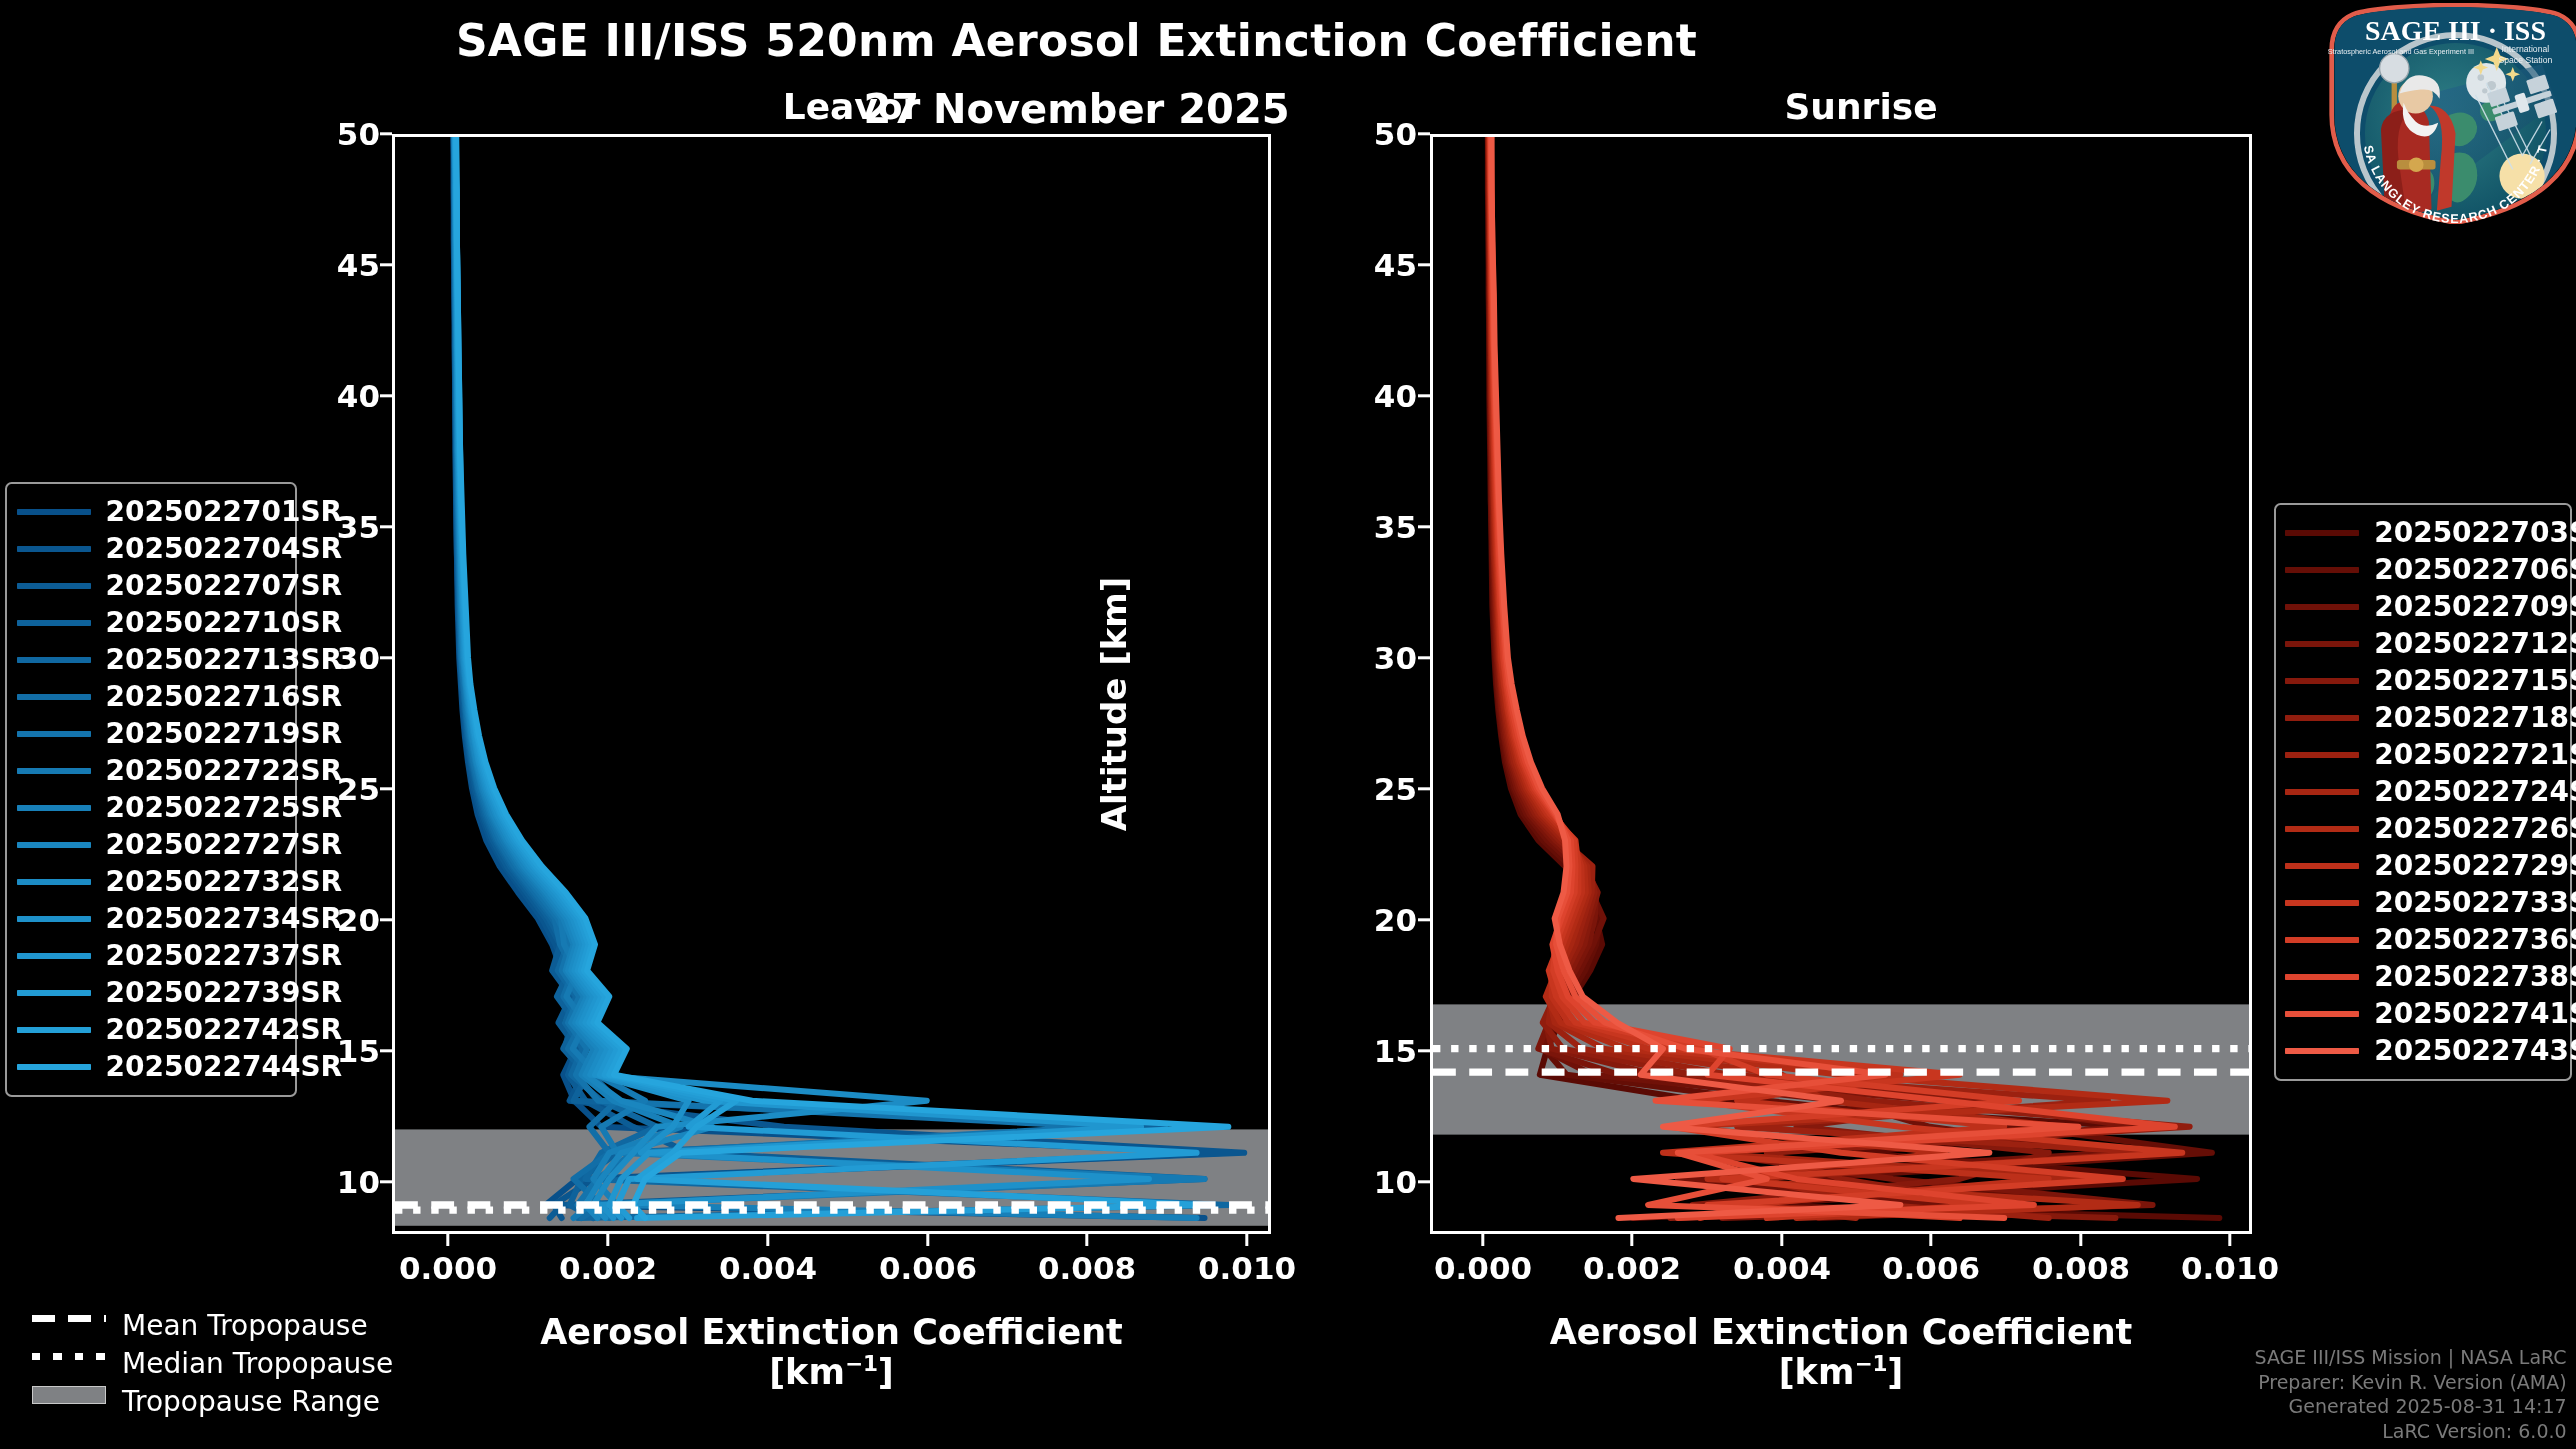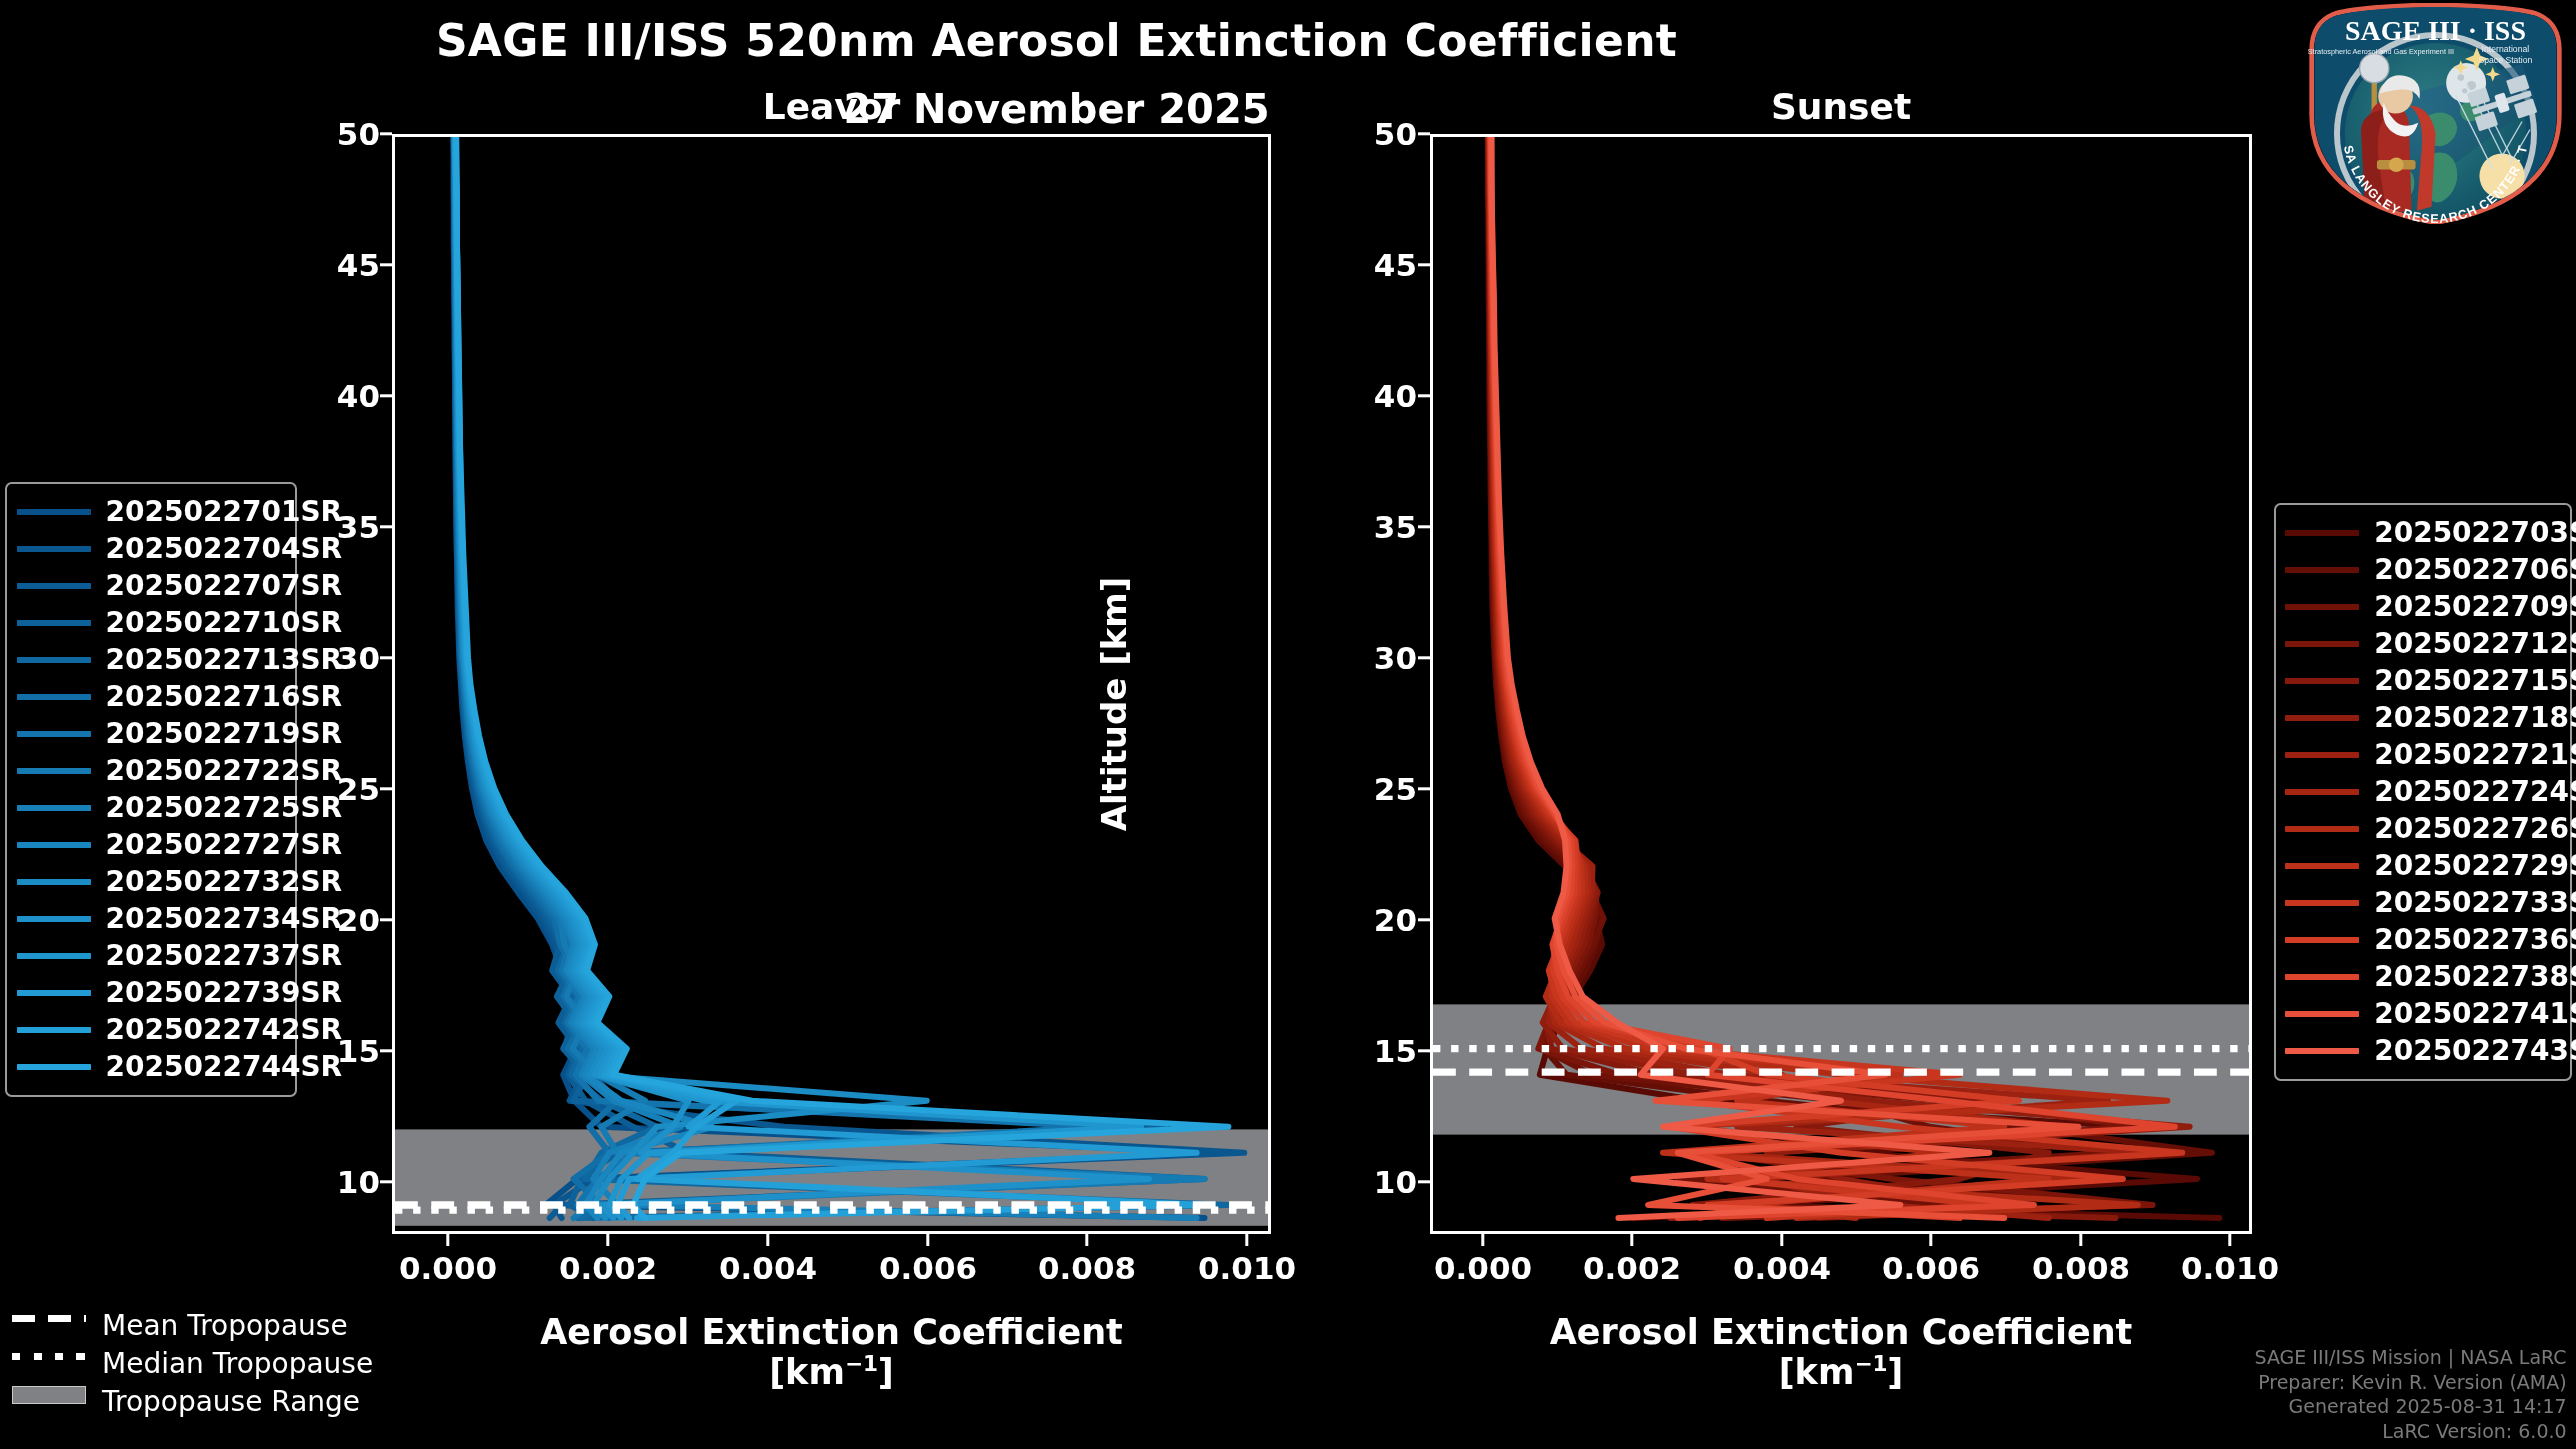--- a/index.html
+++ b/index.html
@@ -1,19 +1,19 @@
 <!DOCTYPE html>
 <html style="font-size:10.7px"><head>
 <meta charset="utf-8">
 <style>
   html,body{margin:0;padding:0;background:#000;}
   body{width:2576px;height:1449px;position:relative;overflow:hidden;
        font-family:"DejaVu Sans","Liberation Sans",sans-serif;color:#fff;}
 
-  .abs{position:absolute;}
+  .abs{position:absolute;padding-left:20px;}
 
   
   #main-title{left:0;top:14.8px;width:2113px;text-align:center;
       font-size:44px;font-weight:bold;letter-spacing:0.3px;}
   #date-sub{left:0;top:86px;width:2113px;text-align:center;
       font-size:40px;font-weight:bold;}
   #panel-title-left{left:392px;top:86px;width:879px;text-align:center;
       font-size:36px;font-weight:bold;}
   #panel-title-right{left:1430px;top:86px;width:822px;text-align:center;
       font-size:36px;font-weight:bold;}
@@ -70,21 +70,21 @@
 
   
   #logo{left:2302px;top:2.7px;width:267px;height:221px;}
 </style>
 </head>
 <body>
 
 <div class="abs" id="main-title">SAGE III/ISS 520nm Aerosol Extinction Coefficient</div>
 <div class="abs" id="date-sub">27 November 2025</div>
 <div class="abs" id="panel-title-left">Leavor</div>
-<div class="abs" id="panel-title-right">Sunset</div>
+<div class="abs" id="panel-title-right">Sunrise</div>
 
 <div class="panel" id="panel-left">
   <svg class="plot-svg" id="svg-left" viewBox="0 0 1300 1630" preserveAspectRatio="none">
       <rect x="0" width="1300" y="1478.642857142857" height="143.59523809523807" fill="#7f8184"></rect>
       <path d="M 87.45 0.00 L 87.45 77.62 L 87.45 155.24 L 88.64 232.86 L 88.64 310.48 L 89.82 388.10 L 89.82 465.71 L 91.00 543.33 L 92.18 620.95 L 93.36 698.57 L 95.73 776.19 L 98.09 815.00 L 100.45 853.81 L 104.00 892.62 L 108.73 931.43 L 114.64 970.24 L 122.91 1009.05 L 135.91 1047.86 L 156.00 1086.67 L 183.18 1125.48 L 212.73 1164.29 L 234.00 1203.10 L 248.18 1241.90 L 260.00 1280.71 L 255.27 1319.52 L 269.45 1358.33 L 250.55 1397.14 L 267.09 1435.95 L 307.27 1474.76 L 1240.91 1513.57 L 271.82 1552.38 L 224.55 1591.19 L 1205.45 1610.60" fill="none" stroke="#08508a" stroke-width="9" stroke-linejoin="round" stroke-linecap="round"></path>
       <path d="M 87.45 0.00 L 87.45 77.62 L 88.64 155.24 L 88.64 232.86 L 89.82 310.48 L 89.82 388.10 L 91.00 465.71 L 91.00 543.33 L 92.18 620.95 L 94.55 698.57 L 96.91 776.19 L 99.27 815.00 L 101.64 853.81 L 105.18 892.62 L 109.91 931.43 L 117.00 970.24 L 127.64 1009.05 L 141.82 1047.86 L 163.09 1086.67 L 191.45 1125.48 L 218.64 1164.29 L 238.73 1203.10 L 255.27 1241.90 L 245.82 1280.71 L 262.36 1319.52 L 252.91 1358.33 L 278.91 1397.14 L 260.00 1435.95 L 579.09 1474.76 L 1264.55 1513.57 L 295.45 1552.38 L 236.36 1591.19 L 248.18 1610.60" fill="none" stroke="#0a568f" stroke-width="9" stroke-linejoin="round" stroke-linecap="round"></path>
       <path d="M 87.45 0.00 L 88.64 77.62 L 88.64 155.24 L 88.64 232.86 L 89.82 310.48 L 89.82 388.10 L 91.00 465.71 L 92.18 543.33 L 93.36 620.95 L 94.55 698.57 L 96.91 776.19 L 99.27 815.00 L 102.82 853.81 L 106.36 892.62 L 112.27 931.43 L 119.36 970.24 L 130.00 1009.05 L 145.36 1047.86 L 166.64 1086.67 L 196.18 1125.48 L 224.55 1164.29 L 245.82 1203.10 L 234.00 1241.90 L 262.36 1280.71 L 243.45 1319.52 L 271.82 1358.33 L 257.64 1397.14 L 283.64 1435.95 L 354.55 1474.76 L 437.27 1513.57 L 1205.45 1552.38 L 248.18 1591.19 L 230.45 1610.60" fill="none" stroke="#0c5c95" stroke-width="9" stroke-linejoin="round" stroke-linecap="round"></path>
       <path d="M 87.45 0.00 L 88.64 77.62 L 88.64 155.24 L 89.82 232.86 L 89.82 310.48 L 91.00 388.10 L 91.00 465.71 L 92.18 543.33 L 93.36 620.95 L 95.73 698.57 L 98.09 776.19 L 100.45 815.00 L 104.00 853.81 L 107.55 892.62 L 113.45 931.43 L 121.73 970.24 L 132.36 1009.05 L 148.91 1047.86 L 171.36 1086.67 L 200.91 1125.48 L 229.27 1164.29 L 250.55 1203.10 L 260.00 1241.90 L 241.09 1280.71 L 269.45 1319.52 L 250.55 1358.33 L 286.00 1397.14 L 265.91 1435.95 L 1146.36 1474.76 L 330.91 1513.57 L 277.73 1552.38 L 260.00 1591.19 L 295.45 1610.60" fill="none" stroke="#0e629b" stroke-width="9" stroke-linejoin="round" stroke-linecap="round"></path>
       <path d="M 88.64 0.00 L 88.64 77.62 L 88.64 155.24 L 89.82 232.86 L 89.82 310.48 L 91.00 388.10 L 92.18 465.71 L 92.18 543.33 L 94.55 620.95 L 95.73 698.57 L 98.09 776.19 L 101.64 815.00 L 105.18 853.81 L 108.73 892.62 L 114.64 931.43 L 122.91 970.24 L 134.73 1009.05 L 151.27 1047.86 L 174.91 1086.67 L 204.45 1125.48 L 234.00 1164.29 L 256.45 1203.10 L 242.27 1241.90 L 269.45 1280.71 L 252.91 1319.52 L 278.91 1358.33 L 262.36 1397.14 L 307.27 1435.95 L 390.00 1474.76 L 307.27 1513.57 L 283.64 1552.38 L 1240.91 1591.19 L 271.82 1610.60" fill="none" stroke="#1068a1" stroke-width="9" stroke-linejoin="round" stroke-linecap="round"></path>
       <path d="M 88.64 0.00 L 88.64 77.62 L 89.82 155.24 L 89.82 232.86 L 91.00 310.48 L 91.00 388.10 L 92.18 465.71 L 93.36 543.33 L 94.55 620.95 L 96.91 698.57 L 99.27 776.19 L 101.64 815.00 L 105.18 853.81 L 109.91 892.62 L 115.82 931.43 L 124.09 970.24 L 137.09 1009.05 L 153.64 1047.86 L 177.27 1086.67 L 208.00 1125.48 L 237.55 1164.29 L 245.82 1203.10 L 265.91 1241.90 L 250.55 1280.71 L 277.73 1319.52 L 257.64 1358.33 L 293.09 1397.14 L 330.91 1435.95 L 289.55 1474.76 L 319.09 1513.57 L 265.91 1552.38 L 307.27 1591.19 L 277.73 1610.60" fill="none" stroke="#126ea7" stroke-width="9" stroke-linejoin="round" stroke-linecap="round"></path>

